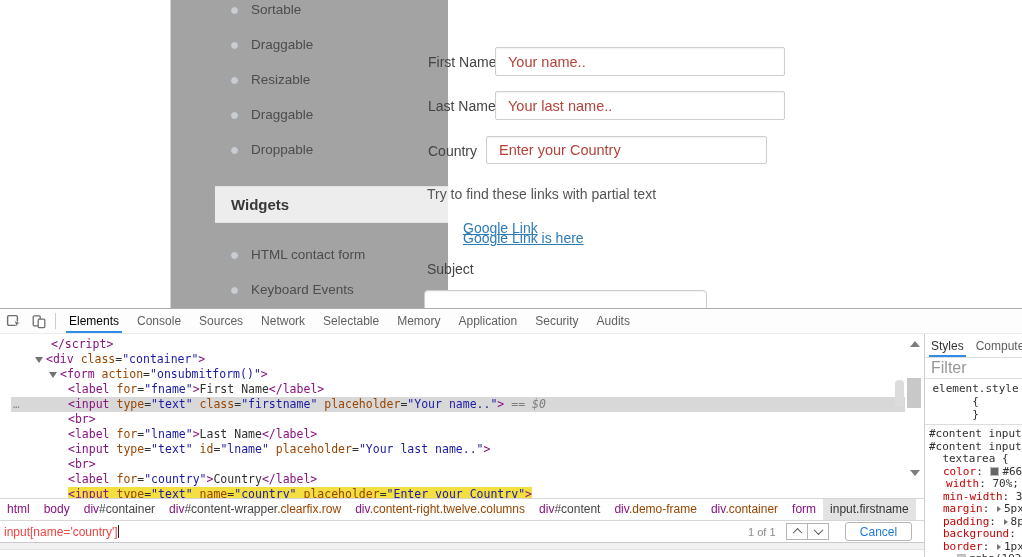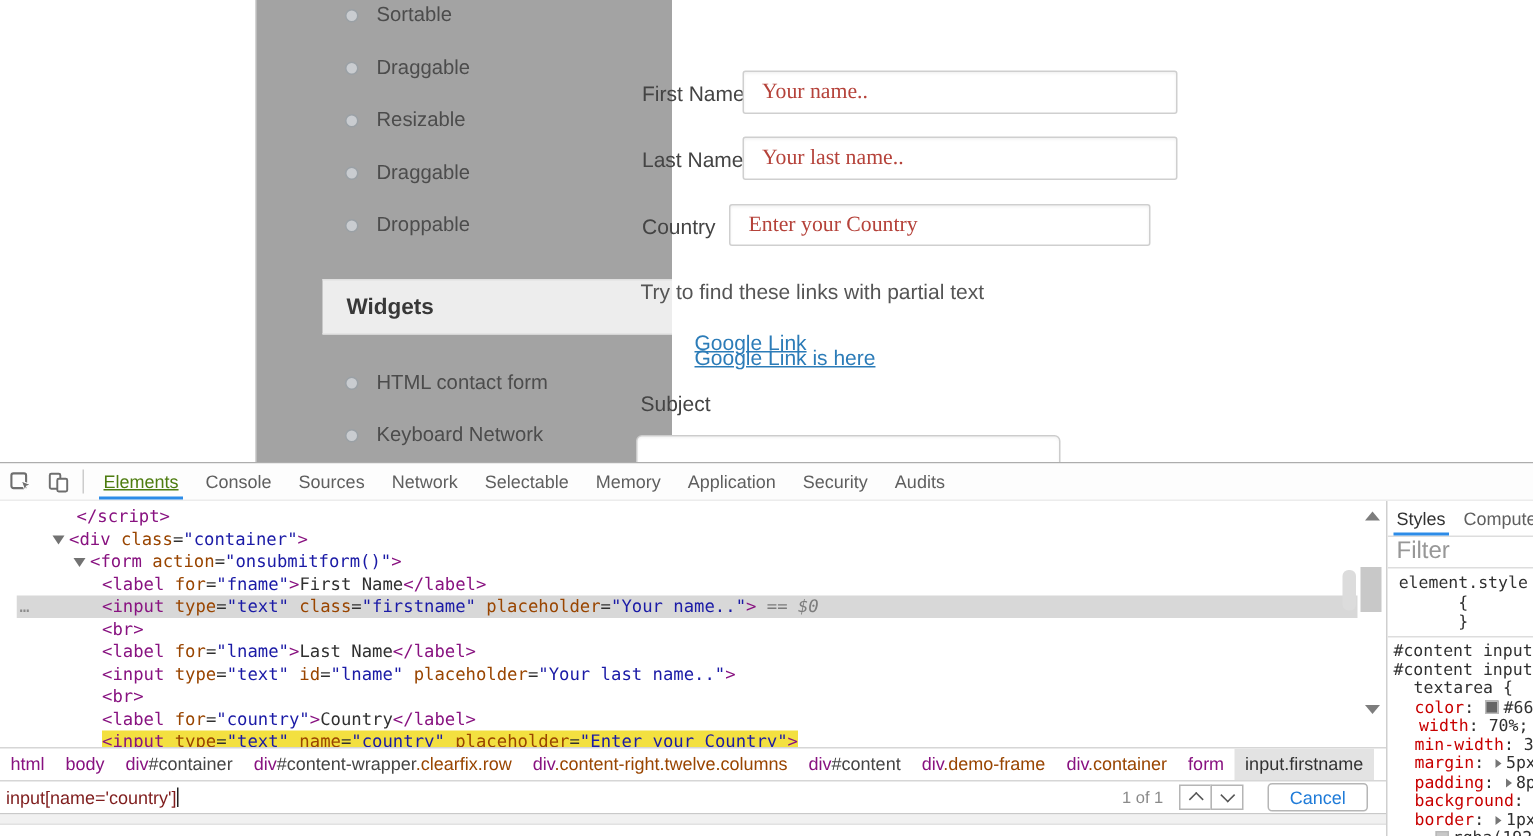--- a/index.html
+++ b/index.html
@@ -11,35 +11,35 @@
   .side-item{height:33px;padding:2px 0 0 36px;position:relative;font-size:13.5px;color:#4c4c4c;cursor:pointer;}
   .side-item .bullet{position:absolute;left:15px;top:6px;width:7px;height:7px;border-radius:50%;
     background:#c9ccd0;border:1px solid #9aa0a5;}
   .side-section{margin-top:11px;height:35px;line-height:35px;background:#ededed;
     border-top:1px solid #e0e0e0;border-bottom:1px solid #e4e4e4;
     font-weight:bold;font-size:15px;color:#383838;padding-left:16px;}
   .side-list2{margin-top:22px;}
   .pg-label{position:absolute;font-size:14px;color:#444;}
   .pg-input{position:absolute;border:1px solid #cfcfcf;border-radius:2px;background:#fff;
     box-shadow:inset 0 1px 2px rgba(0,0,0,0.06);font-size:14.5px;padding:0 0 0 12px;
-    font-family:Liberation Serif, serif;color:#333;outline:none;}
+    font-family:Liberation Sans, sans-serif;color:#333;outline:none;}
   .pg-input::placeholder{color:#b5423a;opacity:1;}
   .pg-text{position:absolute;font-size:14px;color:#555;}
   .pg-link{position:absolute;font-size:14px;color:#2c7cb8;text-decoration:underline;cursor:pointer;margin-left:36px;}
   .pg-textarea{position:absolute;left:424px;top:290px;width:281px;height:30px;background:#fff;
     border:1px solid #ccc;border-radius:4px;box-shadow:inset 0 1px 2px rgba(0,0,0,0.05);}
   
   .devtools{position:absolute;left:0;top:308px;width:1022px;height:249px;background:#fff;
     border-top:1px solid #adadad;box-sizing:border-box;}
   .dt-tabbar{position:absolute;left:0;top:0;width:1022px;height:25px;background:#fdfdfd;
     border-bottom:1px solid #ececec;display:flex;align-items:center;box-sizing:border-box;}
   .dt-icn{width:22px;height:22px;display:flex;align-items:center;justify-content:center;cursor:pointer;margin-left:3px;}
   .dt-sep{width:1px;height:16px;background:#ccc;margin:0 4px 0 5px;}
   .dt-tab{font-size:12px;color:#5f5f5f;padding:0 9px;height:24px;line-height:24px;cursor:pointer;position:relative;}
-  .dt-tab.active{color:#4d7c0f;text-decoration:underline;}
+  .dt-tab.active{color:#000000;}
   .dt-tab.active::after{content:"";position:absolute;left:6px;right:6px;bottom:0;height:2px;background:#2d8ce8;}
   
   .dt-tree{position:absolute;left:0;top:25px;width:905px;height:164px;overflow:hidden;
     font-family:"DejaVu Sans Mono",monospace;font-size:11.5px;background:#fff;margin-left:11px;}
   .t-line{position:absolute;left:0;width:905px;height:15px;line-height:15px;white-space:nowrap;cursor:default;}
   .t-line.sel{background:#d8d8d8;}
   .t-code{position:absolute;top:0;white-space:pre;}
   .match{background:#f3e040;}
   .tk-p{color:#881280}.tk-o{color:#994500}.tk-b{color:#1a1aa6}.tk-k{color:#303030}
   .tk-g{color:#7c7c7c;font-style:italic;}
@@ -57,21 +57,21 @@
   
   .dt-crumbs{position:absolute;left:0;top:189px;width:924px;height:22px;border-top:1px solid #d6d6d6;
     background:#fff;display:flex;align-items:center;font-size:12px;box-sizing:border-box;overflow:hidden;}
   .crumb{padding:0 7px;height:21px;line-height:21px;white-space:nowrap;cursor:pointer;}
   .crumb.sel{background:#e3e3e3;}
   .crumb.sel span{color:#333 !important;}
   .c-el{color:#881280}.c-id{color:#454545}.c-cls{color:#994500}
   
   .dt-search{position:absolute;left:0;top:211px;width:924px;height:22px;border-top:1px solid #d6d6d6;
     background:#fff;display:flex;align-items:center;box-sizing:border-box;font-size:12px;}
-  .search-text{margin-left:4px;color:#7f1d1d;white-space:pre;}
+  .search-text{margin-left:4px;color:#ef4444;white-space:pre;}
   .caret{display:inline-block;width:1px;height:13px;background:#222;vertical-align:-2px;}
   .search-count{position:absolute;left:748px;color:#8a8a8a;font-size:11px;}
   .nav-btn{position:absolute;top:2px;width:22px;height:17px;border:1px solid #b5b5b5;background:#fff;
     display:flex;align-items:center;justify-content:center;cursor:pointer;box-sizing:border-box;}
   .nav-prev{left:786px;}
   .nav-next{left:807px;}
   .chev{width:6px;height:6px;border-left:1.6px solid #555;border-top:1.6px solid #555;}
   .chev.up{transform:rotate(45deg) translate(1px,1px);}
   .chev.down{transform:rotate(225deg) translate(1px,1px);}
   .cancel-btn{position:absolute;left:845px;top:1px;width:67px;height:19px;border:1px solid #b6b6b6;
@@ -109,21 +109,21 @@
     <div id="side-list-1">
         <div class="side-item"><span class="bullet"></span><span>Sortable</span></div>
         <div class="side-item"><span class="bullet"></span><span>Draggable</span></div>
         <div class="side-item"><span class="bullet"></span><span>Resizable</span></div>
         <div class="side-item"><span class="bullet"></span><span>Draggable</span></div>
         <div class="side-item"><span class="bullet"></span><span>Droppable</span></div>
       </div>
     <div class="side-section">Widgets</div>
     <div class="side-list2" id="side-list-2">
         <div class="side-item"><span class="bullet"></span><span>HTML contact form</span></div>
-        <div class="side-item"><span class="bullet"></span><span>Keyboard Network</span></div>
+        <div class="side-item"><span class="bullet"></span><span>Keyboard Events</span></div>
       </div>
   </div>
 
   <span class="pg-label" style="left:428px;top:54px;">First Name</span>
   <input class="pg-input" style="left: 495px; top: 47px; width: 276px; height: 27px;" readonly="" placeholder="Your name..">
 
   <span class="pg-label" style="left:428px;top:98px;">Last Name</span>
   <input class="pg-input" style="left: 495px; top: 91px; width: 276px; height: 27px;" readonly="" placeholder="Your last name..">
 
   <span class="pg-label" style="left:428px;top:143px;">Country</span>

